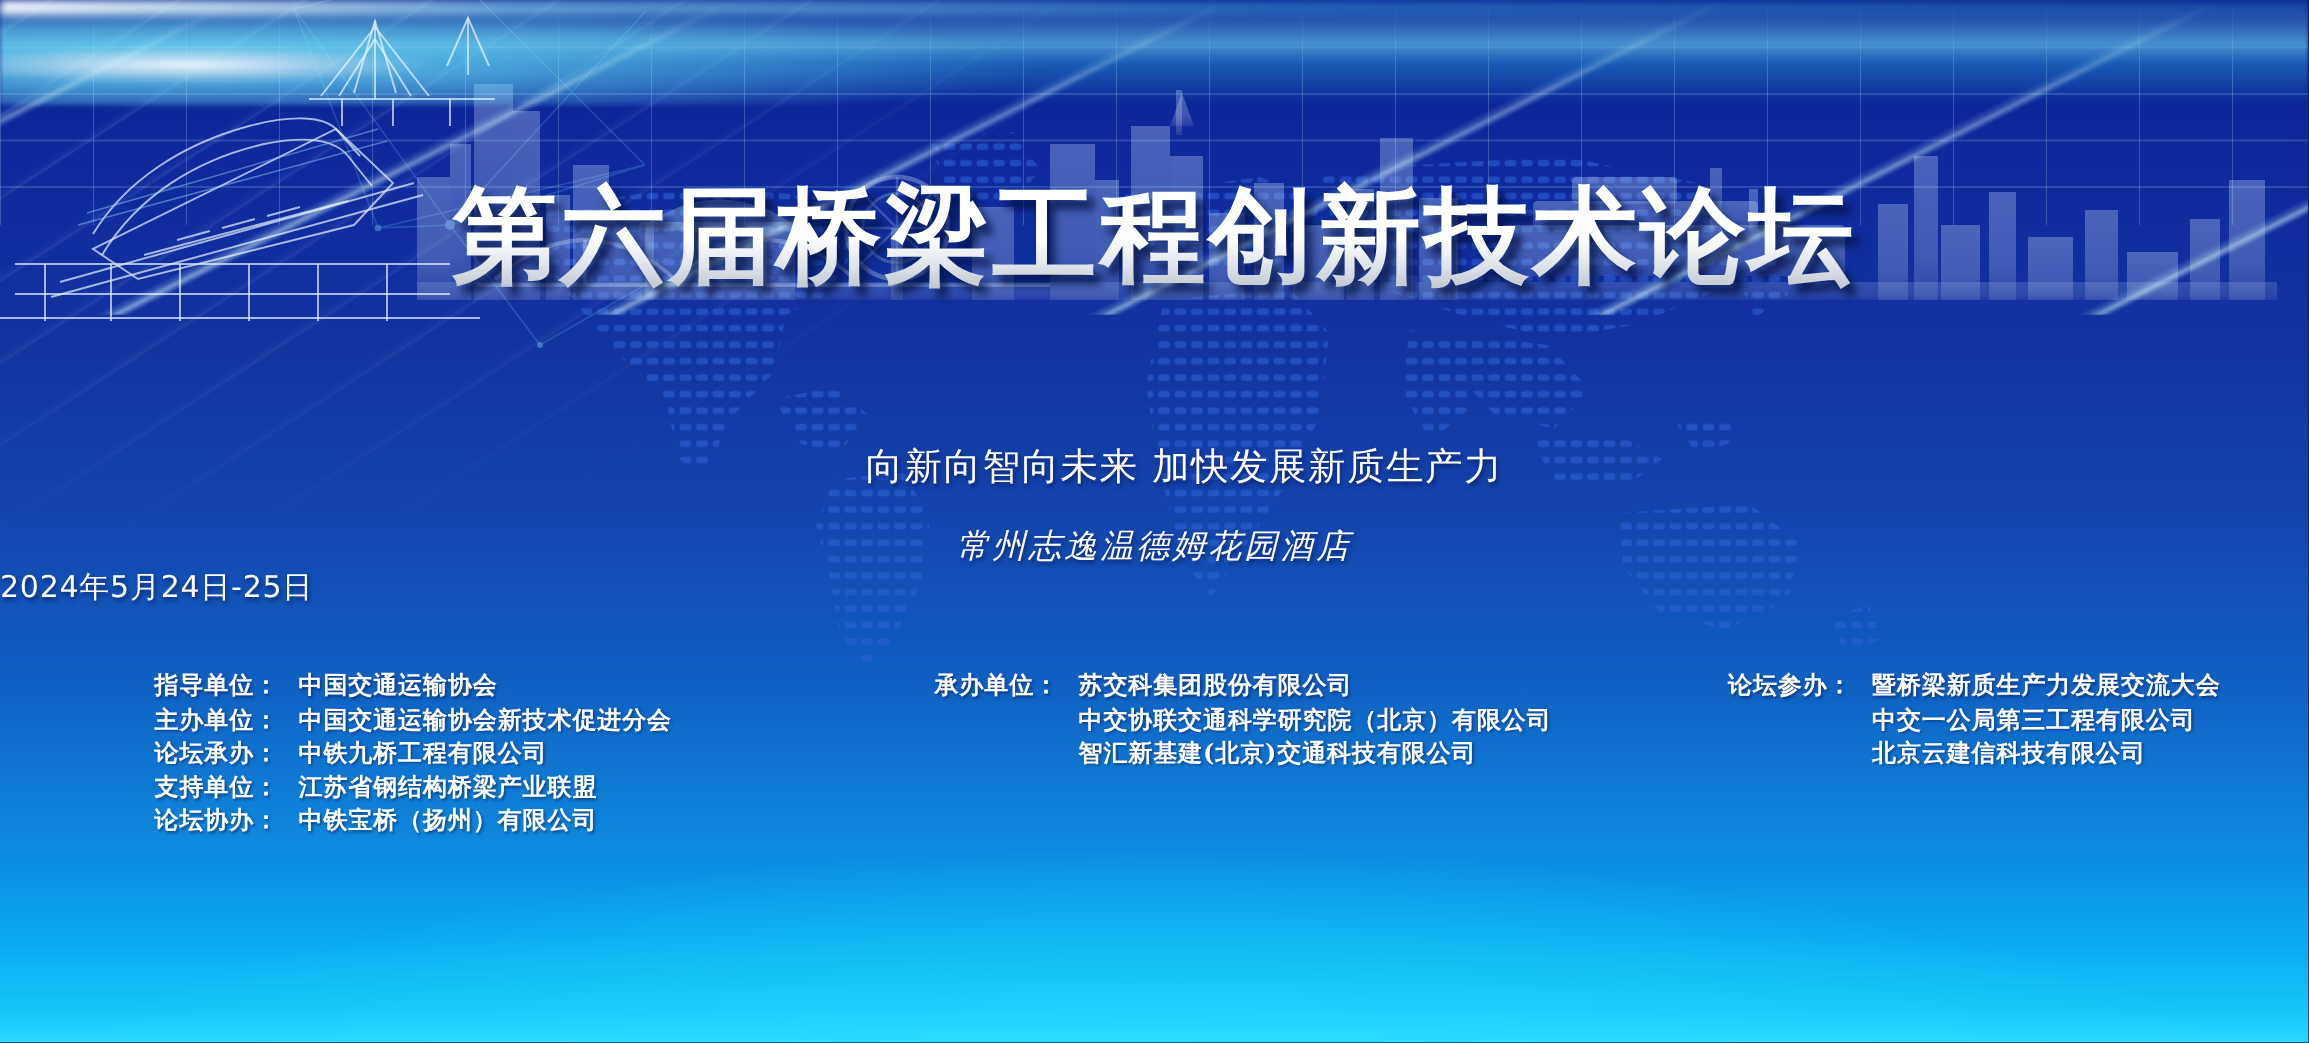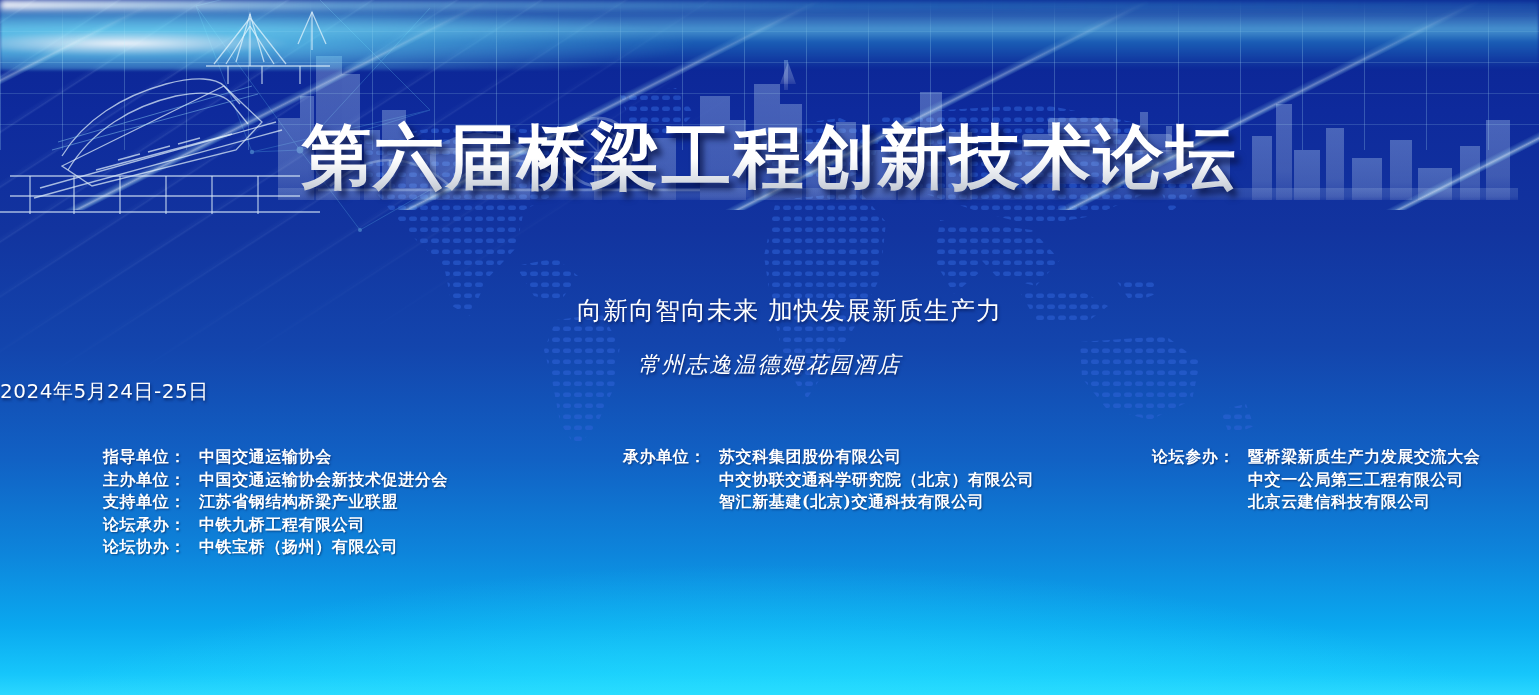--- a/index.html
+++ b/index.html
@@ -361,28 +361,28 @@
     <div class="org-col org-left">
       <div class="org-row">
         <span class="org-label">指导单位：</span>
         <span class="org-value">中国交通运输协会</span>
       </div>
       <div class="org-row">
         <span class="org-label">主办单位：</span>
         <span class="org-value">中国交通运输协会新技术促进分会</span>
       </div>
       <div class="org-row">
+        <span class="org-label">论坛承办：</span>
+        <span class="org-value">中铁九桥工程有限公司</span>
+      </div>
+      <div class="org-row">
         <span class="org-label">支持单位：</span>
         <span class="org-value">江苏省钢结构桥梁产业联盟</span>
       </div>
       <div class="org-row">
-        <span class="org-label">论坛承办：</span>
-        <span class="org-value">中铁九桥工程有限公司</span>
-      </div>
-      <div class="org-row">
         <span class="org-label">论坛协办：</span>
         <span class="org-value">中铁宝桥（扬州）有限公司</span>
       </div>
     </div>
 
     <div class="org-col org-center">
       <div class="org-row">
         <span class="org-label">承办单位：</span>
         <span class="org-value">苏交科集团股份有限公司</span>
       </div>

